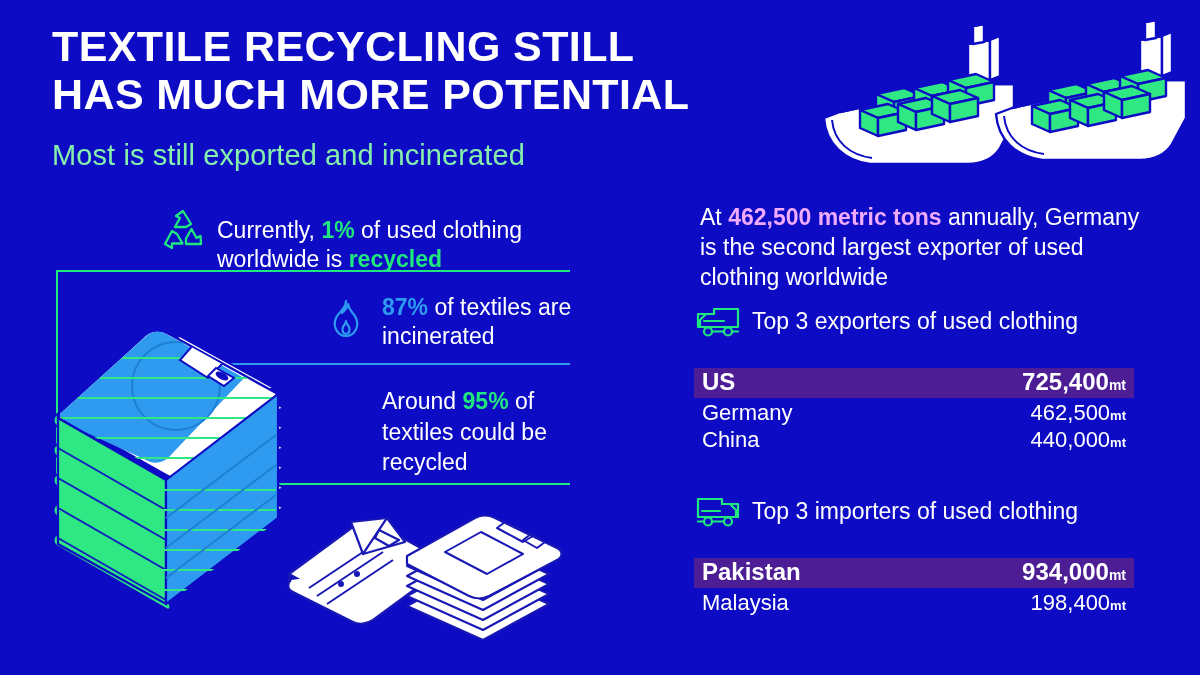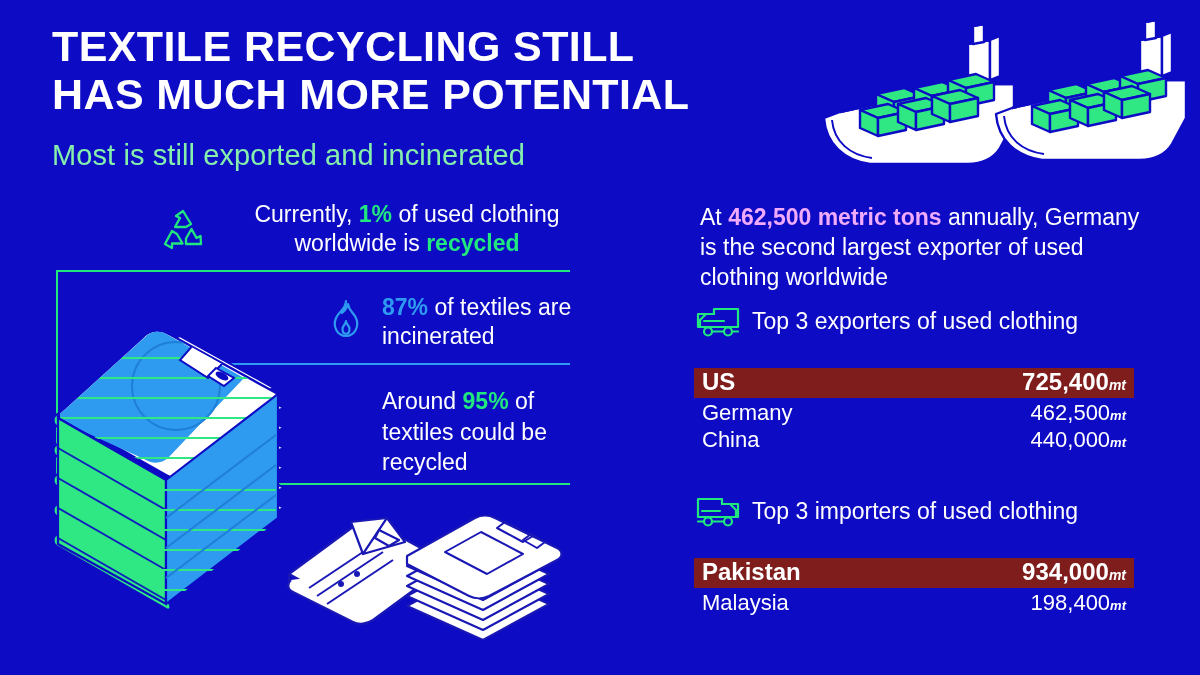--- a/index.html
+++ b/index.html
@@ -61,26 +61,25 @@
   #recycle-icon {
     position: absolute;
     left: 0px;
     top: 8px;
     width: 46px;
     height: 44px;
   }
   #recycle-text {
     position: absolute;
     left: 57px;
-    top: 0px;
+    top: 16px;
     width: 380px;
     font-size: 23px;
     line-height: 1.27;
     color: #ffffff;
-    text-align: center;
   }
   .g-bold { color: #21e87e; font-weight: bold; }
   .b-bold { color: #2e9bf0; font-weight: bold; }
 
   
   .rule { position: absolute; }
   #rule-top {
     left: 56px; top: 270px; width: 514px; height: 2px;
     background: #21e87e;
   }
@@ -139,29 +138,29 @@
   .rank-row {
     position: relative;
     display: flex;
     align-items: baseline;
     justify-content: space-between;
     height: 27px;
     padding: 0 8px 0 8px;
     box-sizing: border-box;
   }
   .rank-row.top {
-    background: #7f1d1d;
+    background: #4c1d95;
     height: 30px;
     margin-bottom: 2px;
   }
   .rank-row.top .rank-name,
   .rank-row.top .rank-val { font-weight: bold; font-size: 24px; }
   .rank-name { font-size: 22px; color: #ffffff; }
   .rank-val { font-size: 22px; color: #ffffff; white-space: nowrap; }
-  .unit { font-size: 13px; font-weight: bold; font-style: italic; }
+  .unit { font-size: 13px; font-weight: bold; }
   .rank-row.top .unit { font-size: 14px; }
 </style>
 </head>
 <body>
 
 <div id="canvas">
 
   <div id="title">
     <span class="tline">TEXTILE RECYCLING STILL</span>
     <span class="tline">HAS MUCH MORE POTENTIAL</span>

